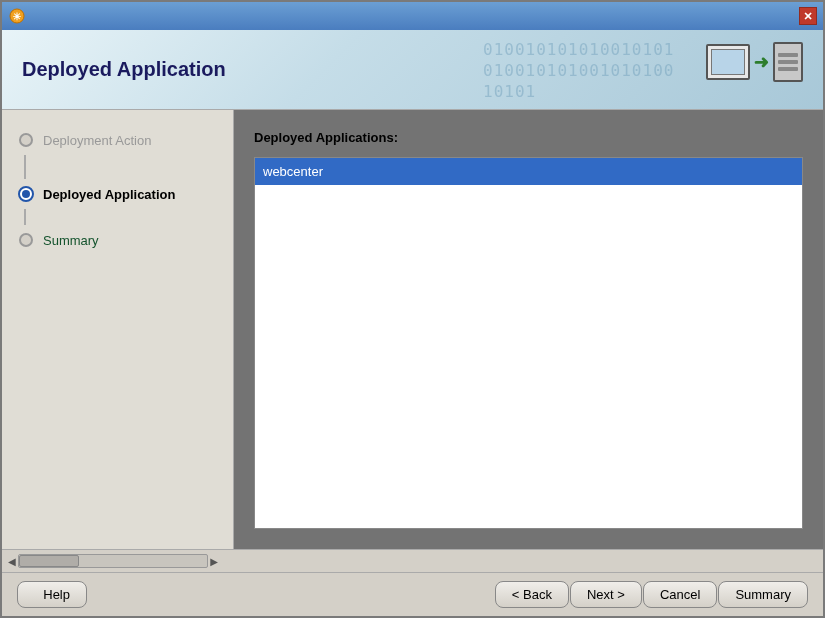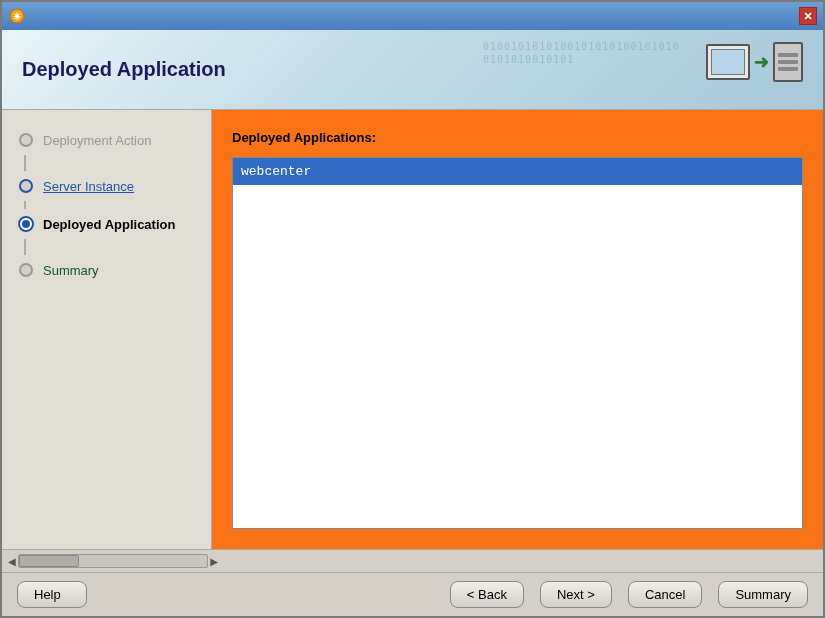--- a/index.html
+++ b/index.html
@@ -79,21 +79,21 @@
     .header-title {
       font-size: 20px;
       font-weight: bold;
       color: #1a1a5e;
     }
     .header-bg-text {
       position: absolute;
       right: 140px;
       top: 10px;
       color: rgba(100, 150, 180, 0.4);
-      font-size: 10px;
+      font-size: 16px;
       line-height: 1.3;
       letter-spacing: 1px;
       width: 200px;
       word-break: break-all;
       font-family: monospace;
     }
     .header-icon-area {
       width: 100px;
       height: 65px;
       position: relative;
@@ -151,21 +151,21 @@
 
     
     .main-content {
       display: flex;
       flex: 1;
       overflow: hidden;
     }
 
     
     .sidebar {
-      width: 210px;
+      width: 232px;
       background: #e0ddd5;
       border-right: 1px solid #aaa;
       padding: 15px 0;
       flex-shrink: 0;
       overflow-y: auto;
       overflow-x: hidden;
     }
     .step-item {
       display: flex;
       align-items: center;
@@ -222,36 +222,35 @@
       width: 2px;
       height: 8px;
       background: #aaa;
       margin-left: 22px;
     }
 
     
     .right-panel {
       flex: 1;
       padding: 20px;
-      background: #f97316;
+      background: #737373;
       display: flex;
       flex-direction: column;
       gap: 12px;
     }
     .panel-label {
       font-weight: bold;
       font-size: 13px;
       color: #000;
     }
     .app-list {
       flex: 1;
       border: 1px solid #888;
       background: white;
       overflow-y: auto;
-      font-family: Liberation Mono, monospace;
     }
     .app-list-item {
       padding: 6px 8px;
       cursor: pointer;
       font-size: 13px;
     }
     .app-list-item.selected {
       background: #316ac5;
       color: white;
     }
@@ -261,31 +260,31 @@
       display: flex;
       align-items: center;
       justify-content: space-between;
       padding: 8px 15px;
       background: #d4d0c8;
       border-top: 1px solid #aaa;
       flex-shrink: 0;
     }
     .footer-right {
       display: flex;
-      gap: 16px;
+      gap: 1px;
     }
     .btn {
       padding: 5px 16px;
       font-size: 13px;
       background: linear-gradient(to bottom, #f0eeea, #d4d0c8);
       border: 1px solid #888;
       border-radius: 8px;
       cursor: pointer;
       min-width: 70px;
-      text-align: left;
+      text-align: right;
     }
     .btn-underline {
     }
   </style>
 </head>
 <body>
 
 <div class="window">
 
   <div class="titlebar">
@@ -323,26 +322,20 @@
       <div class="step-item">
         <div class="step-icon">
           <div class="circle-empty"></div>
         </div>
         <span class="step-label" style="color:#999;">Deployment Action</span>
       </div>
       <div class="step-connector"></div>
 
       <div class="step-connector"></div>
 
-      <div class="step-item clickable">
-        <div class="step-icon">
-          <div class="circle-empty" style="border-color:#2255aa;"></div>
-        </div>
-        <span class="step-label">Server Instance</span>
-      </div>
       <div class="step-connector"></div>
 
       <div class="step-item current">
         <div class="step-icon">
           <div class="circle-current">
             <div class="circle-current-inner"></div>
           </div>
         </div>
         <span class="step-label">Deployed Application</span>
       </div>

